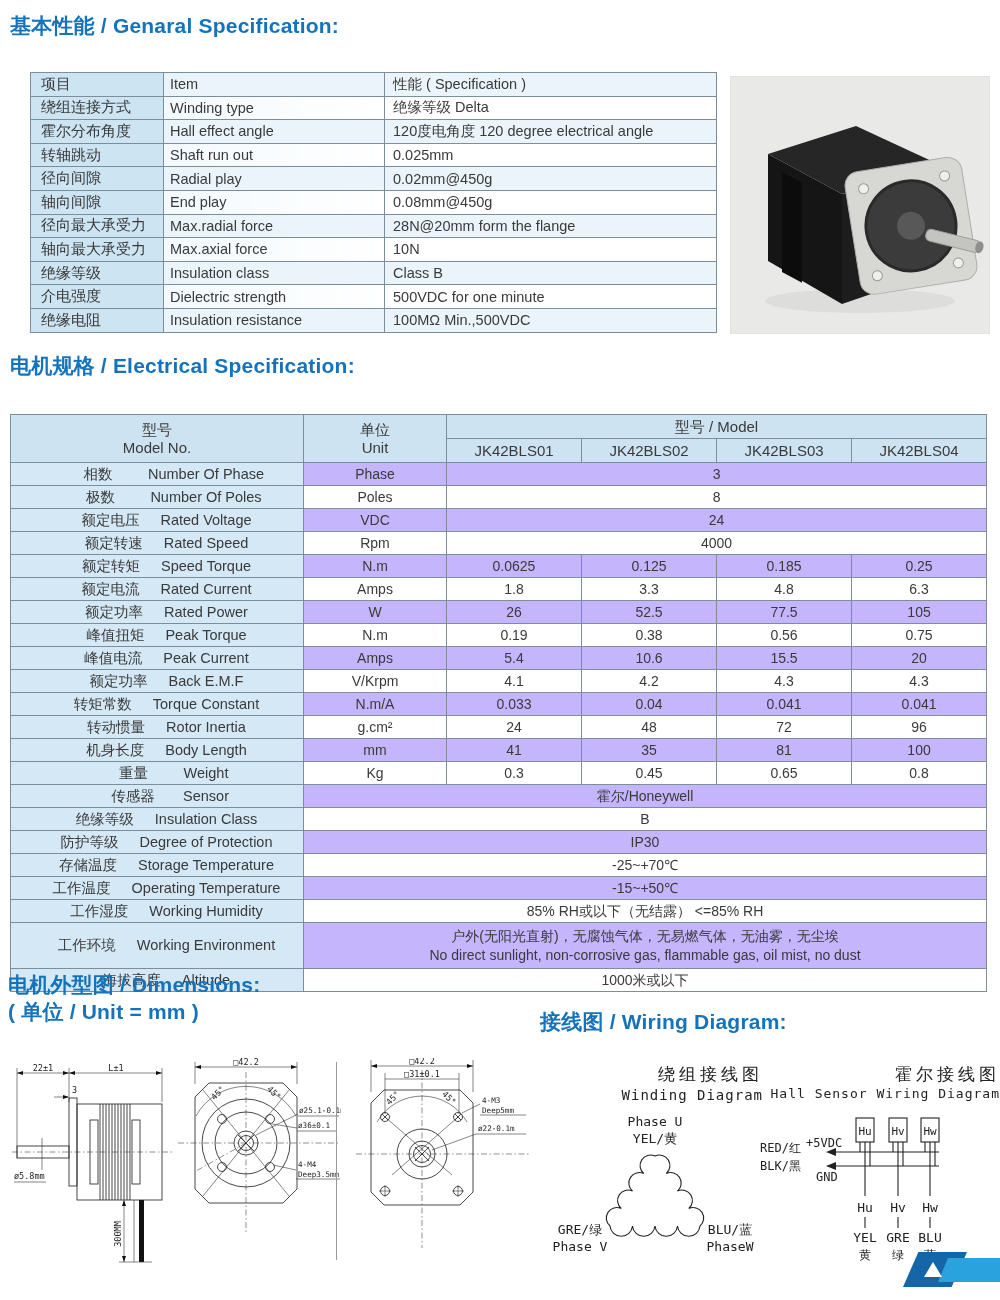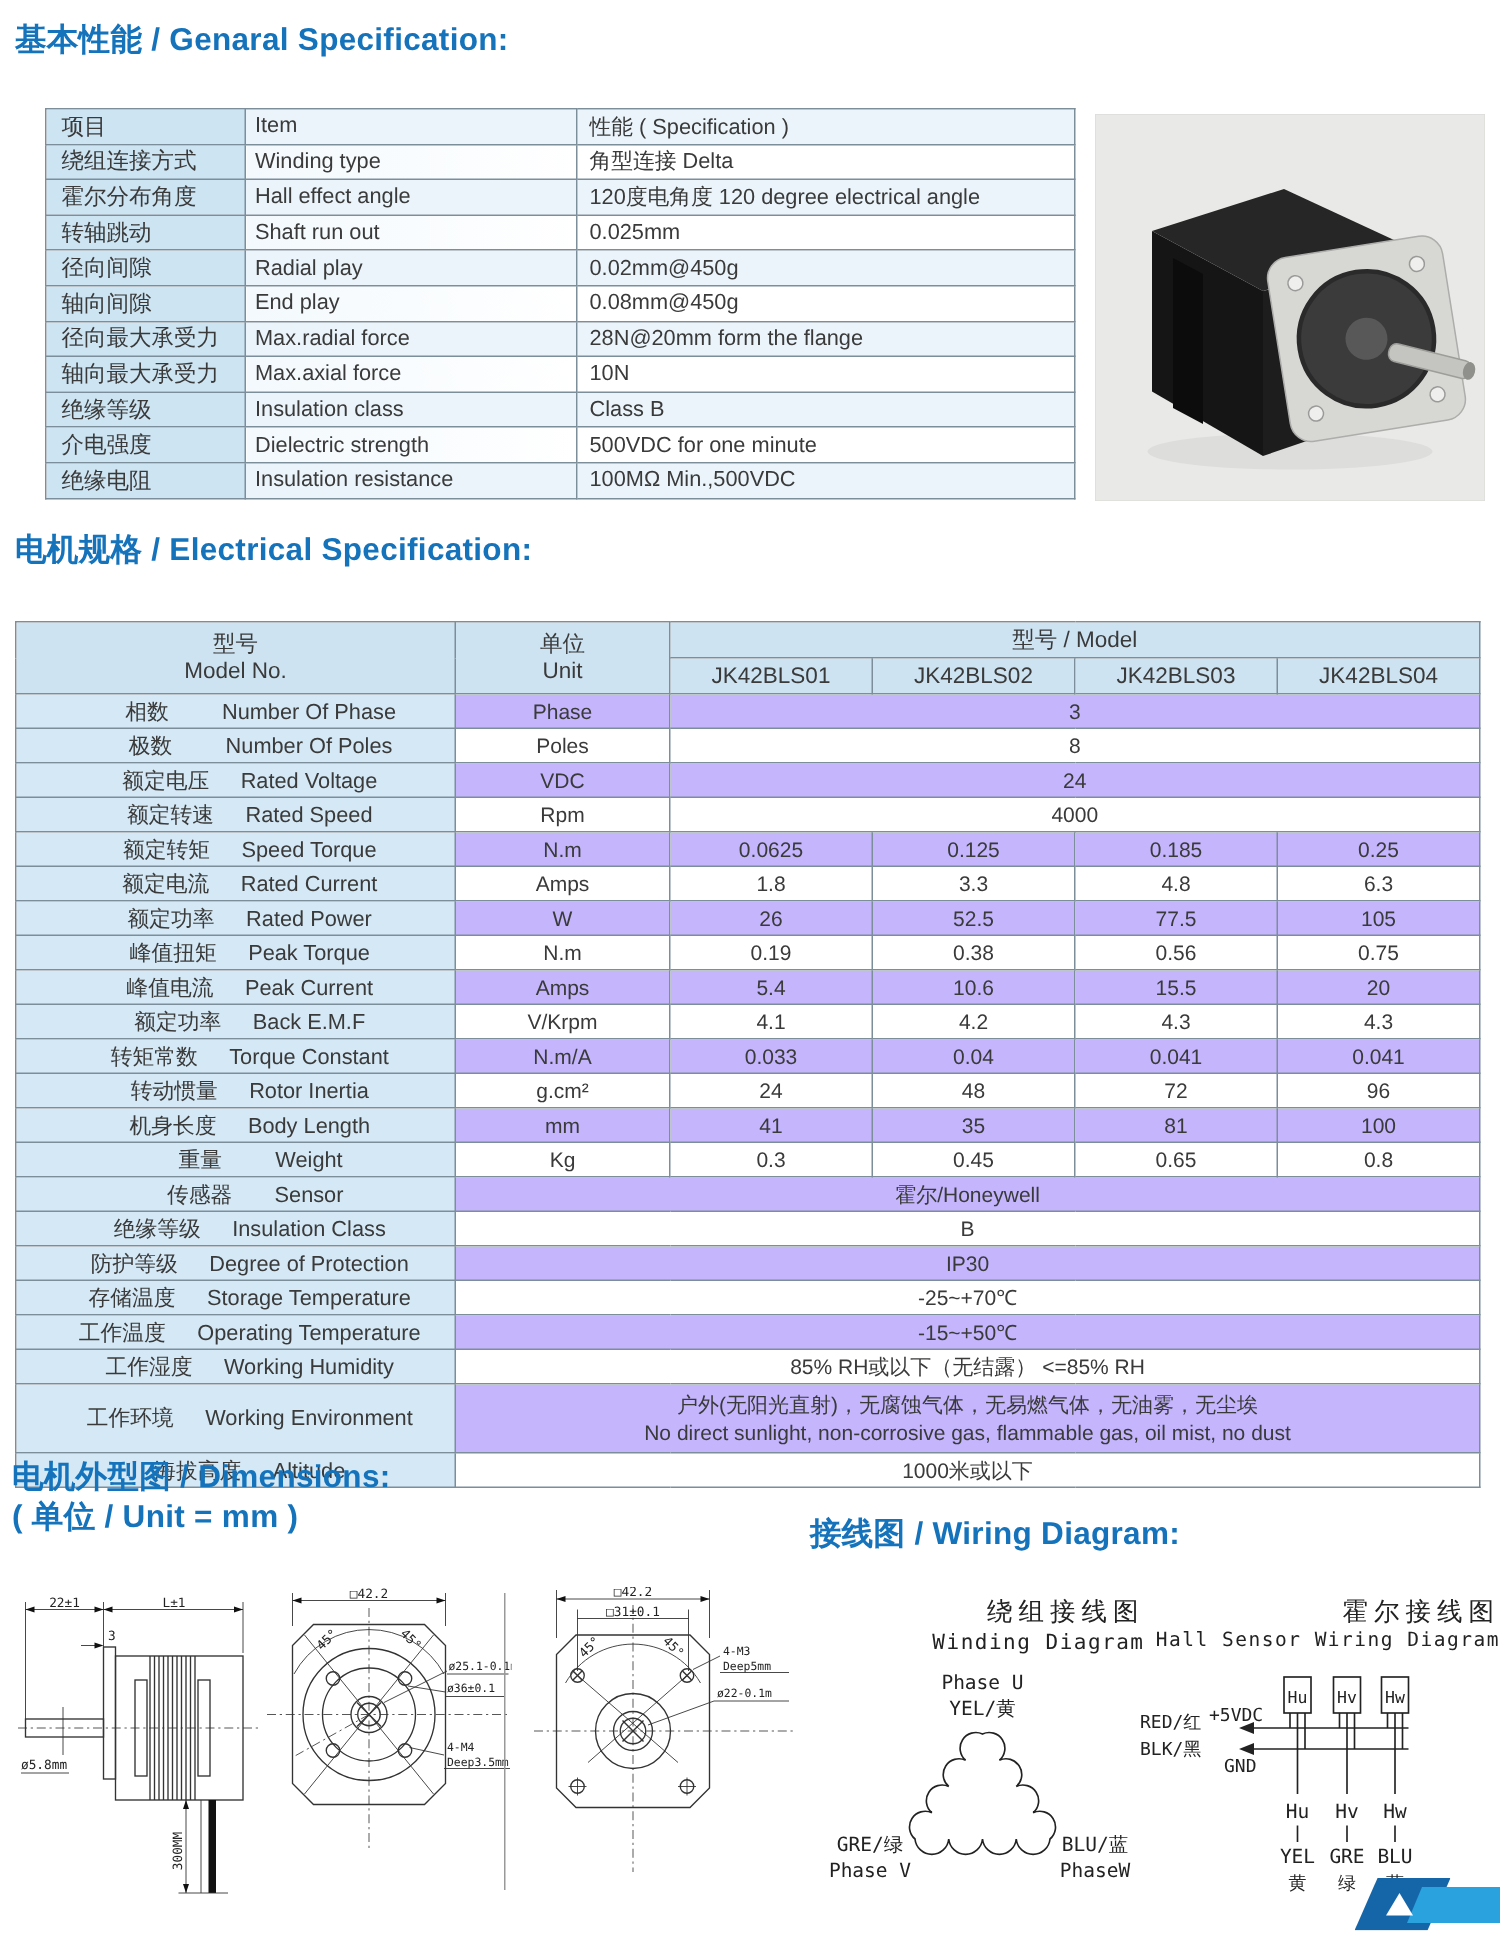--- a/index.html
+++ b/index.html
@@ -73,21 +73,21 @@
       </colgroup>
     <tbody>
         <tr class="odd">
           <td class="cell-cn">项目</td>
           <td class="cell-en">Item</td>
           <td class="cell-val">性能 ( Specification )</td>
         </tr>
         <tr class="even">
           <td class="cell-cn">绕组连接方式</td>
           <td class="cell-en">Winding type</td>
-          <td class="cell-val">角型连接  Delta</td>
+          <td class="cell-val">绝缘等级  Delta</td>
         </tr>
         <tr class="odd">
           <td class="cell-cn">霍尔分布角度</td>
           <td class="cell-en">Hall effect angle</td>
           <td class="cell-val">120度电角度 120 degree electrical angle</td>
         </tr>
         <tr class="even">
           <td class="cell-cn">转轴跳动</td>
           <td class="cell-en">Shaft run out</td>
           <td class="cell-val">0.025mm</td>

